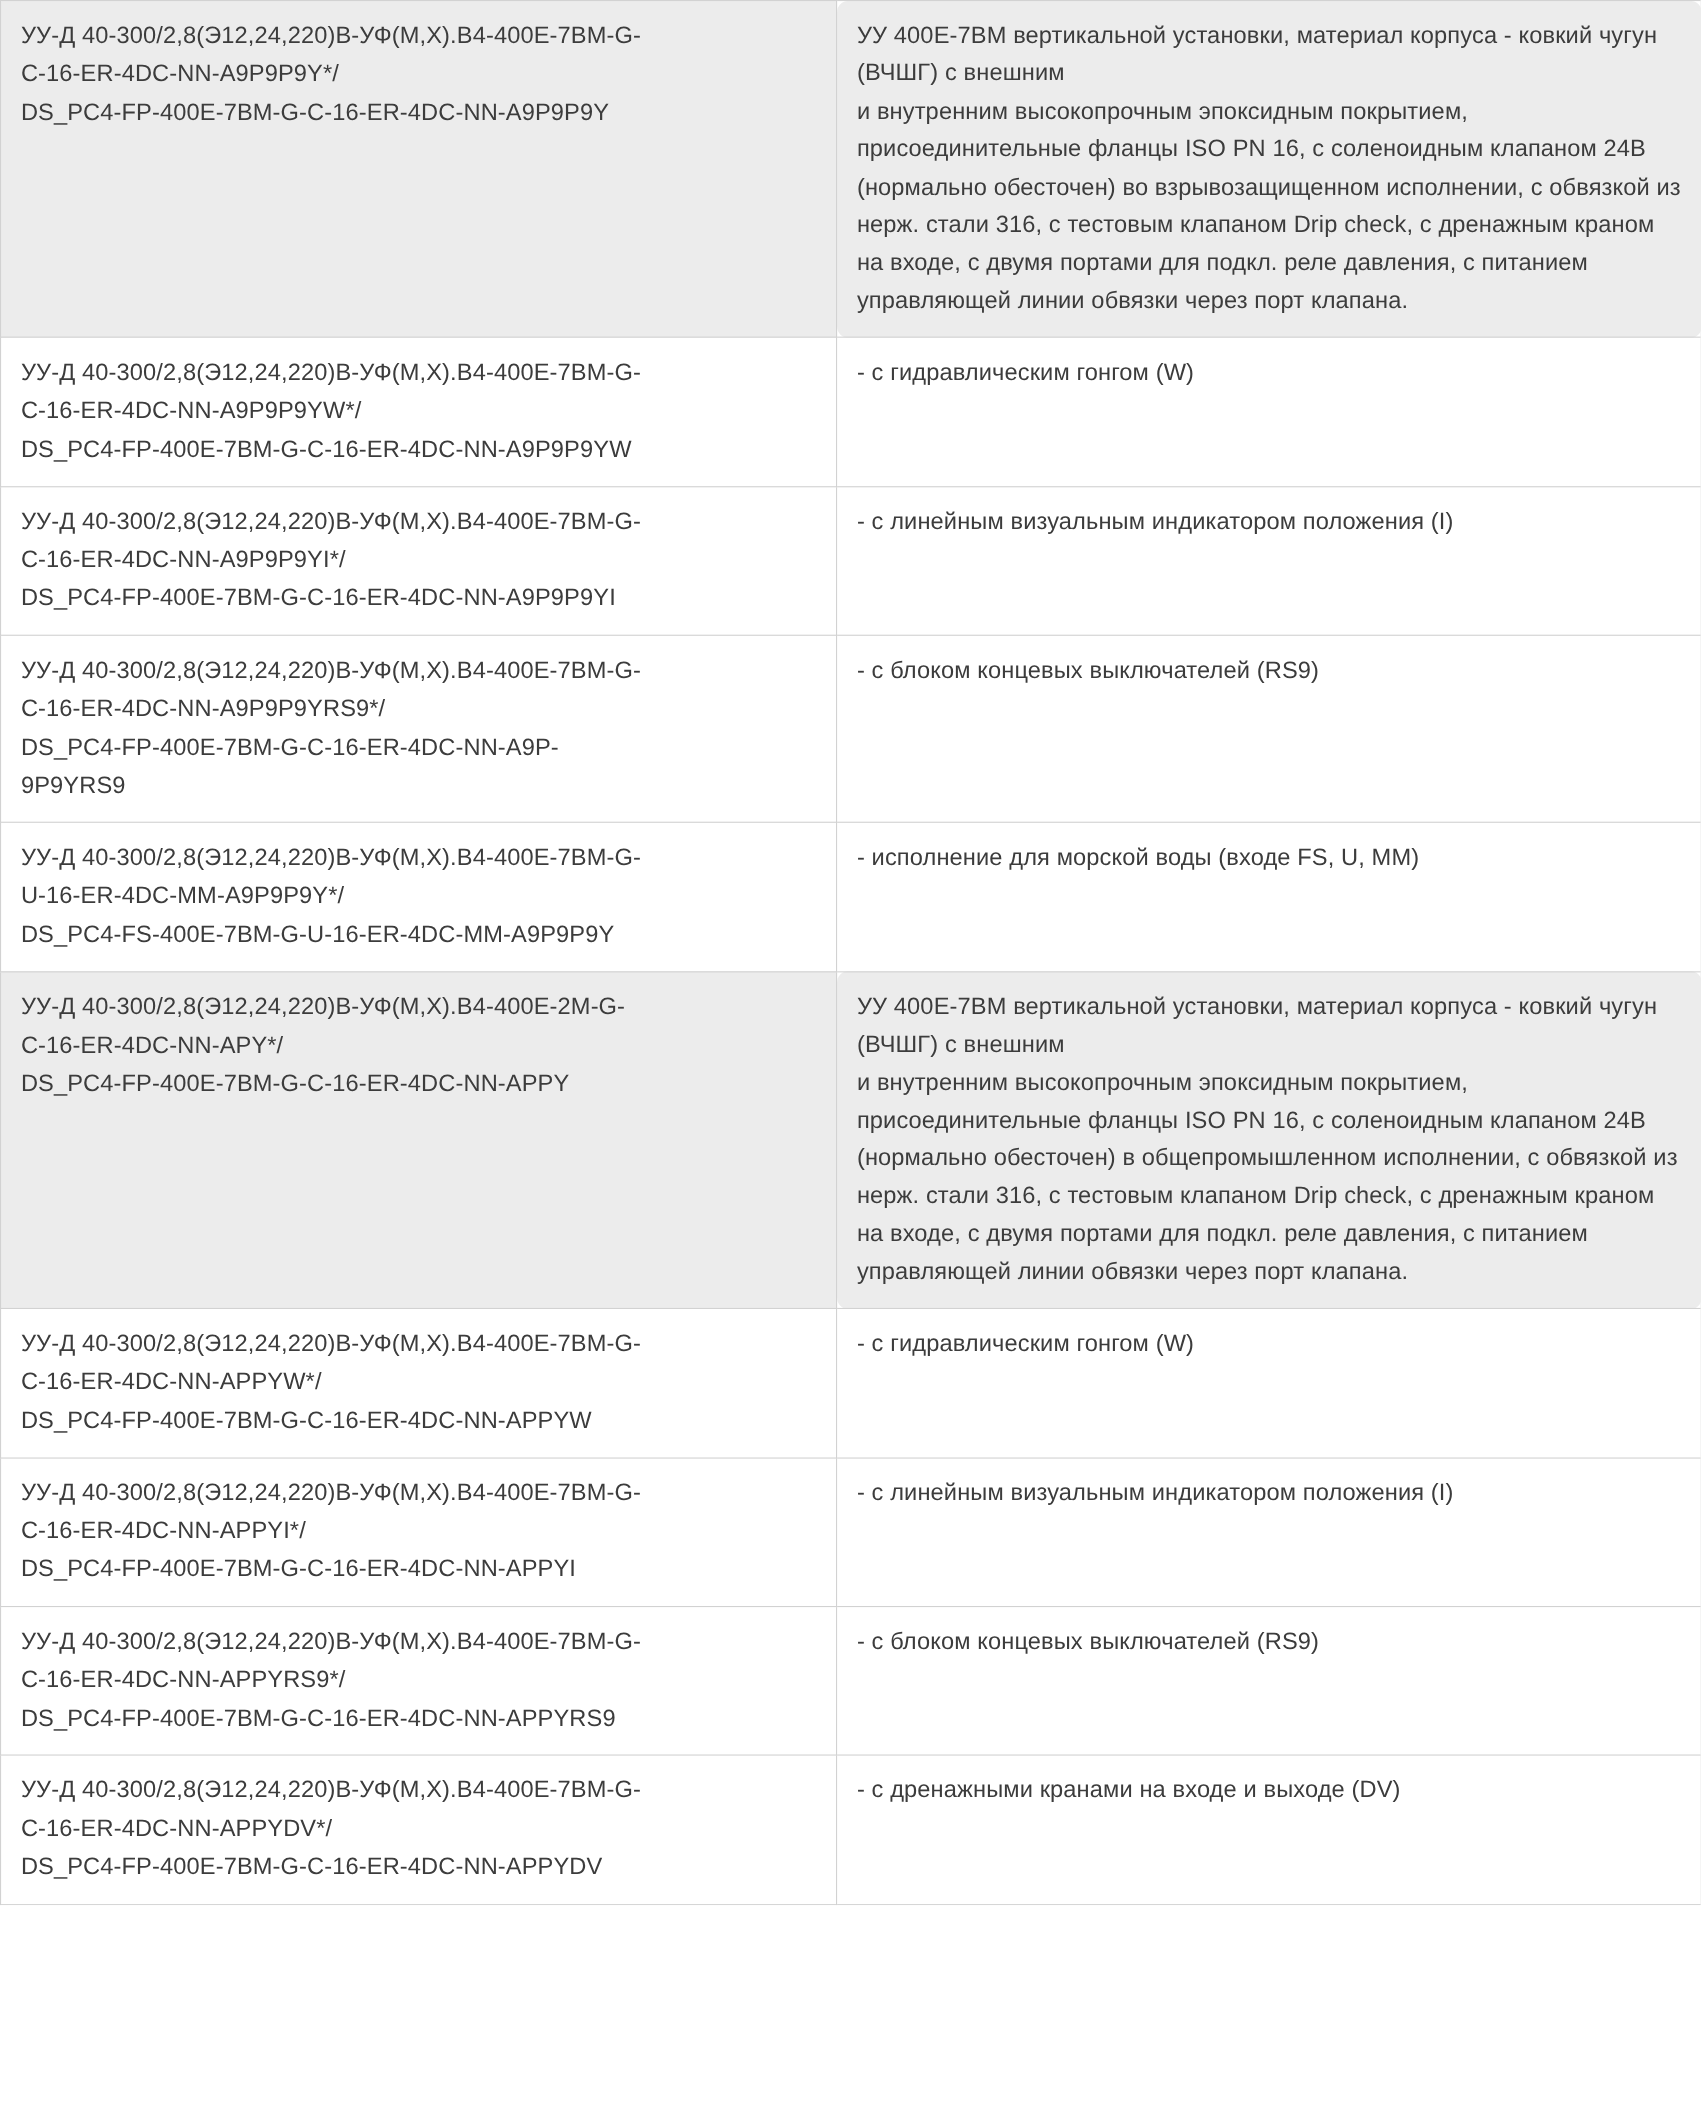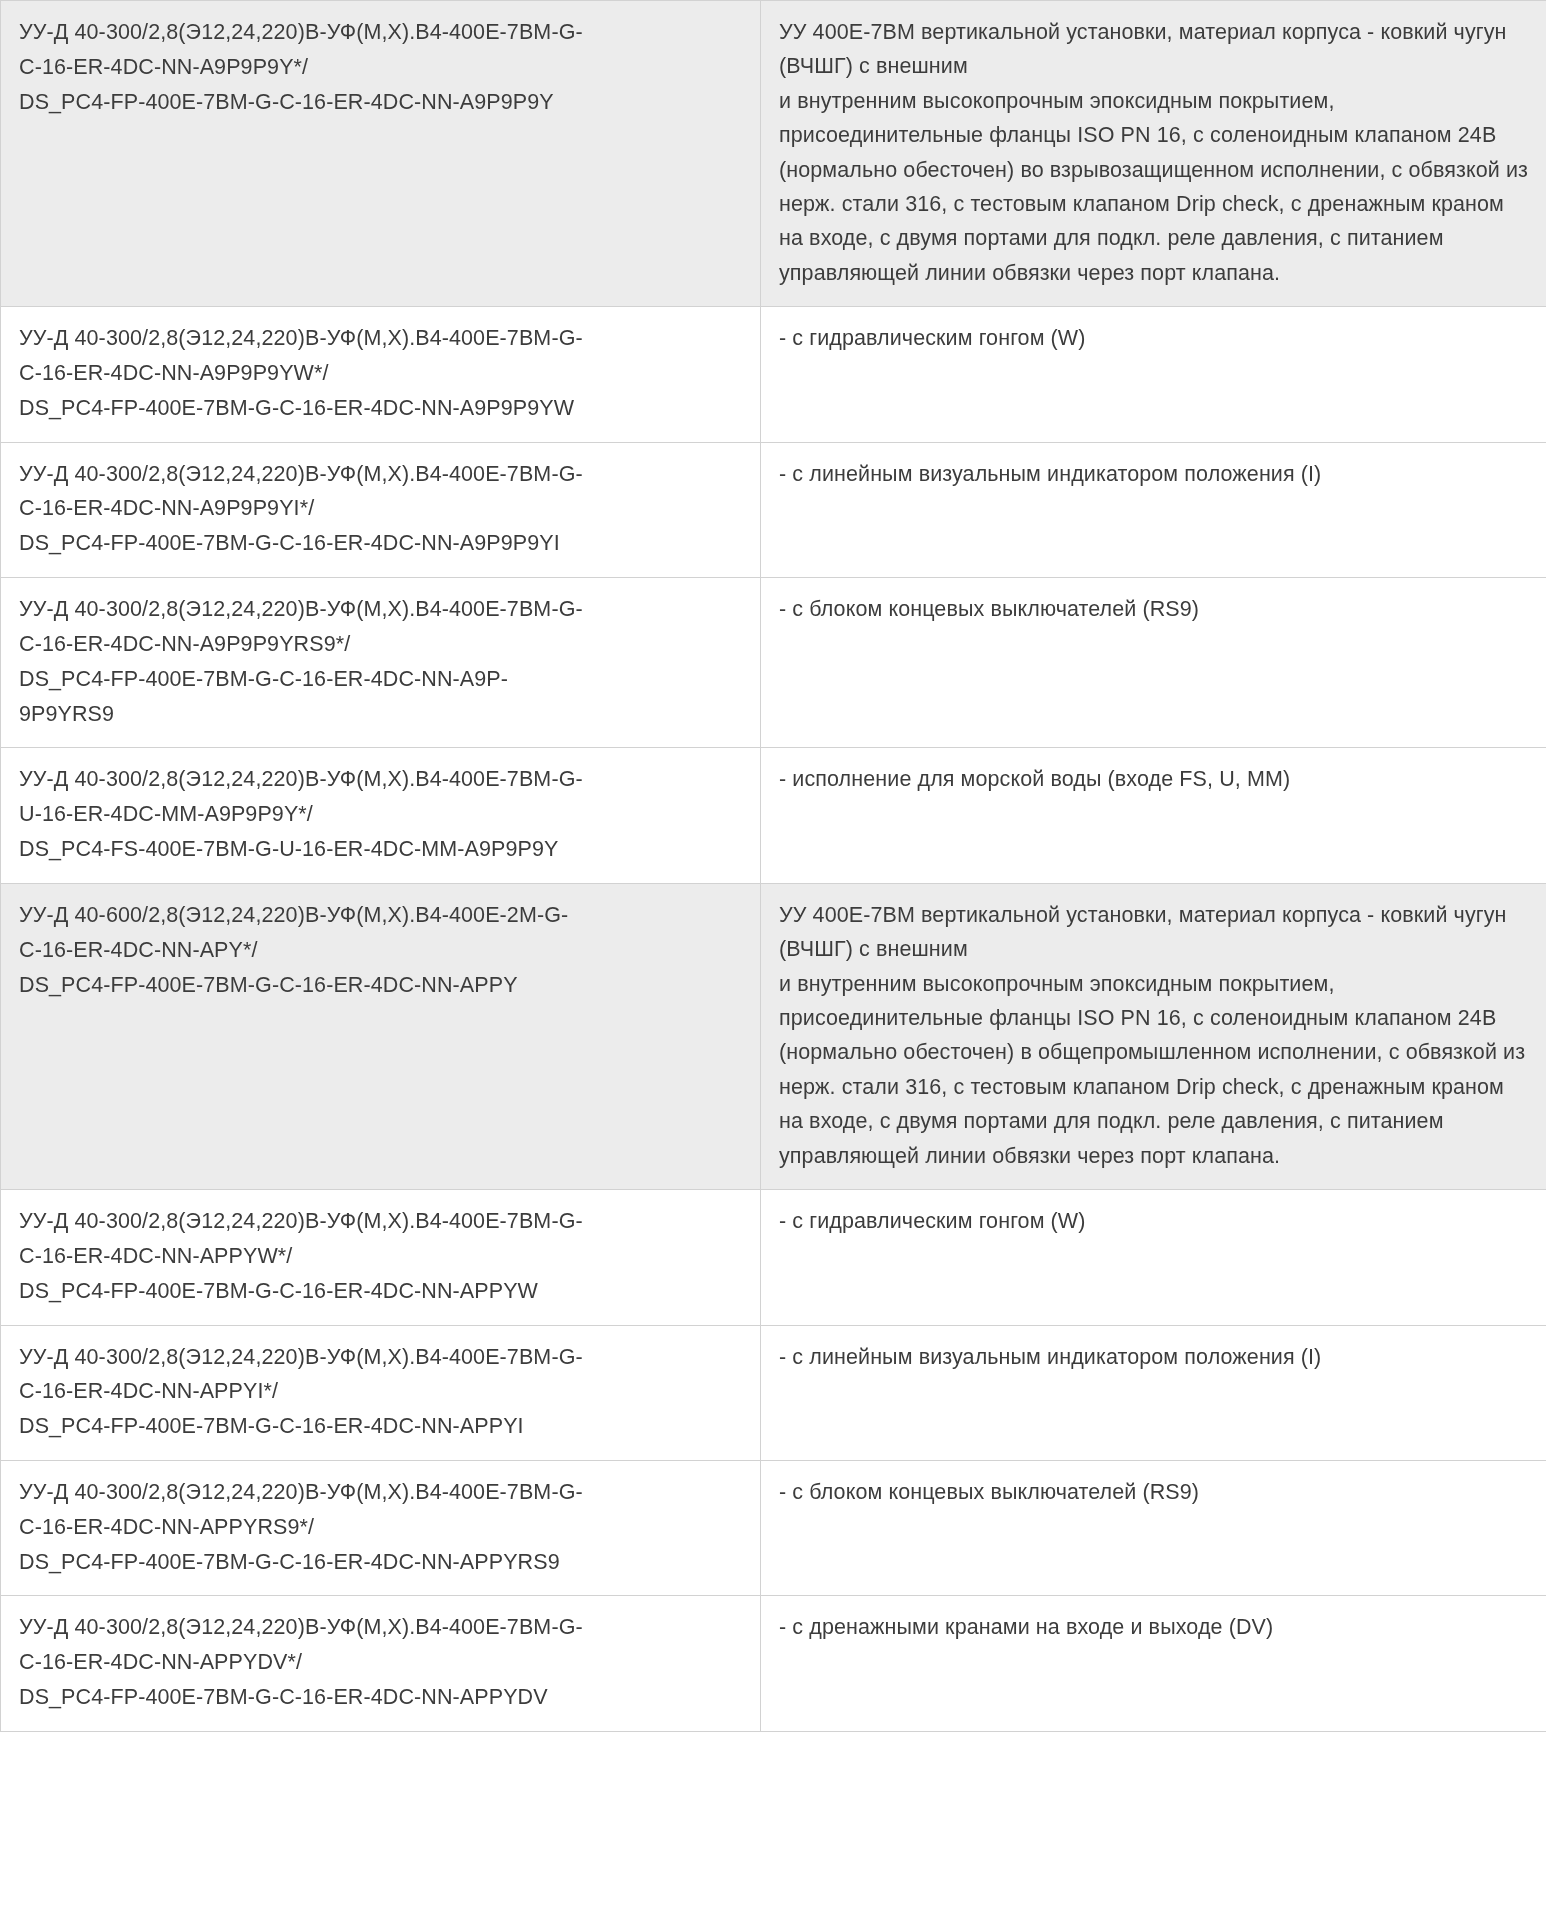--- a/index.html
+++ b/index.html
@@ -36,20 +36,21 @@
     word-wrap: break-word;
     overflow-wrap: break-word;
   }
   table.spec tr:first-child td { border-top: 1px solid #d2d2d2; }
 
   td.code {
     white-space: pre-line;
   }
   td.desc {
     white-space: pre-line;
+    border-radius: 10px;
   }
   tr.shaded td {
     background: #ececec;
   }
   tr.plain td {
     background: #ffffff;
   }
   
   tr.shaded td.desc {
     line-height: 1.60;
@@ -98,21 +99,21 @@
 
 
       <tr class="plain">
         <td class="code">УУ-Д 40-300/2,8(Э12,24,220)В-УФ(М,Х).В4-400Е-7ВМ-G-
 U-16-ER-4DC-MM-A9P9P9Y*/
 DS_PC4-FS-400E-7BM-G-U-16-ER-4DC-MM-A9P9P9Y</td>
         <td class="desc">- исполнение для морской воды (входе FS, U, MM)</td>
       </tr>
 
       <tr class="shaded">
-        <td class="code">УУ-Д 40-600/2,8(Э12,24,220)В-УФ(М,Х).В4-400Е-2М-G-
+        <td class="code">УУ-Д 40-300/2,8(Э12,24,220)В-УФ(М,Х).В4-400Е-2М-G-
 C-16-ER-4DC-NN-APY*/
 DS_PC4-FP-400E-7BM-G-C-16-ER-4DC-NN-APPY</td>
         <td class="desc">УУ 400Е-7ВМ вертикальной установки, материал корпуса - ковкий чугун (ВЧШГ) с внешним
 и внутренним высокопрочным эпоксидным покрытием, присоединительные фланцы ISO PN 16, с соленоидным клапаном 24В (нормально обесточен) в общепромышленном исполнении, с обвязкой из нерж. стали 316, с тестовым клапаном Drip check, с дренажным краном на входе, с двумя портами для подкл. реле давления, с питанием управляющей линии обвязки через порт клапана.</td>
       </tr>
 
       <tr class="plain">
         <td class="code">УУ-Д 40-300/2,8(Э12,24,220)В-УФ(М,Х).В4-400Е-7ВМ-G-
 C-16-ER-4DC-NN-APPYW*/
 DS_PC4-FP-400E-7BM-G-C-16-ER-4DC-NN-APPYW</td>

